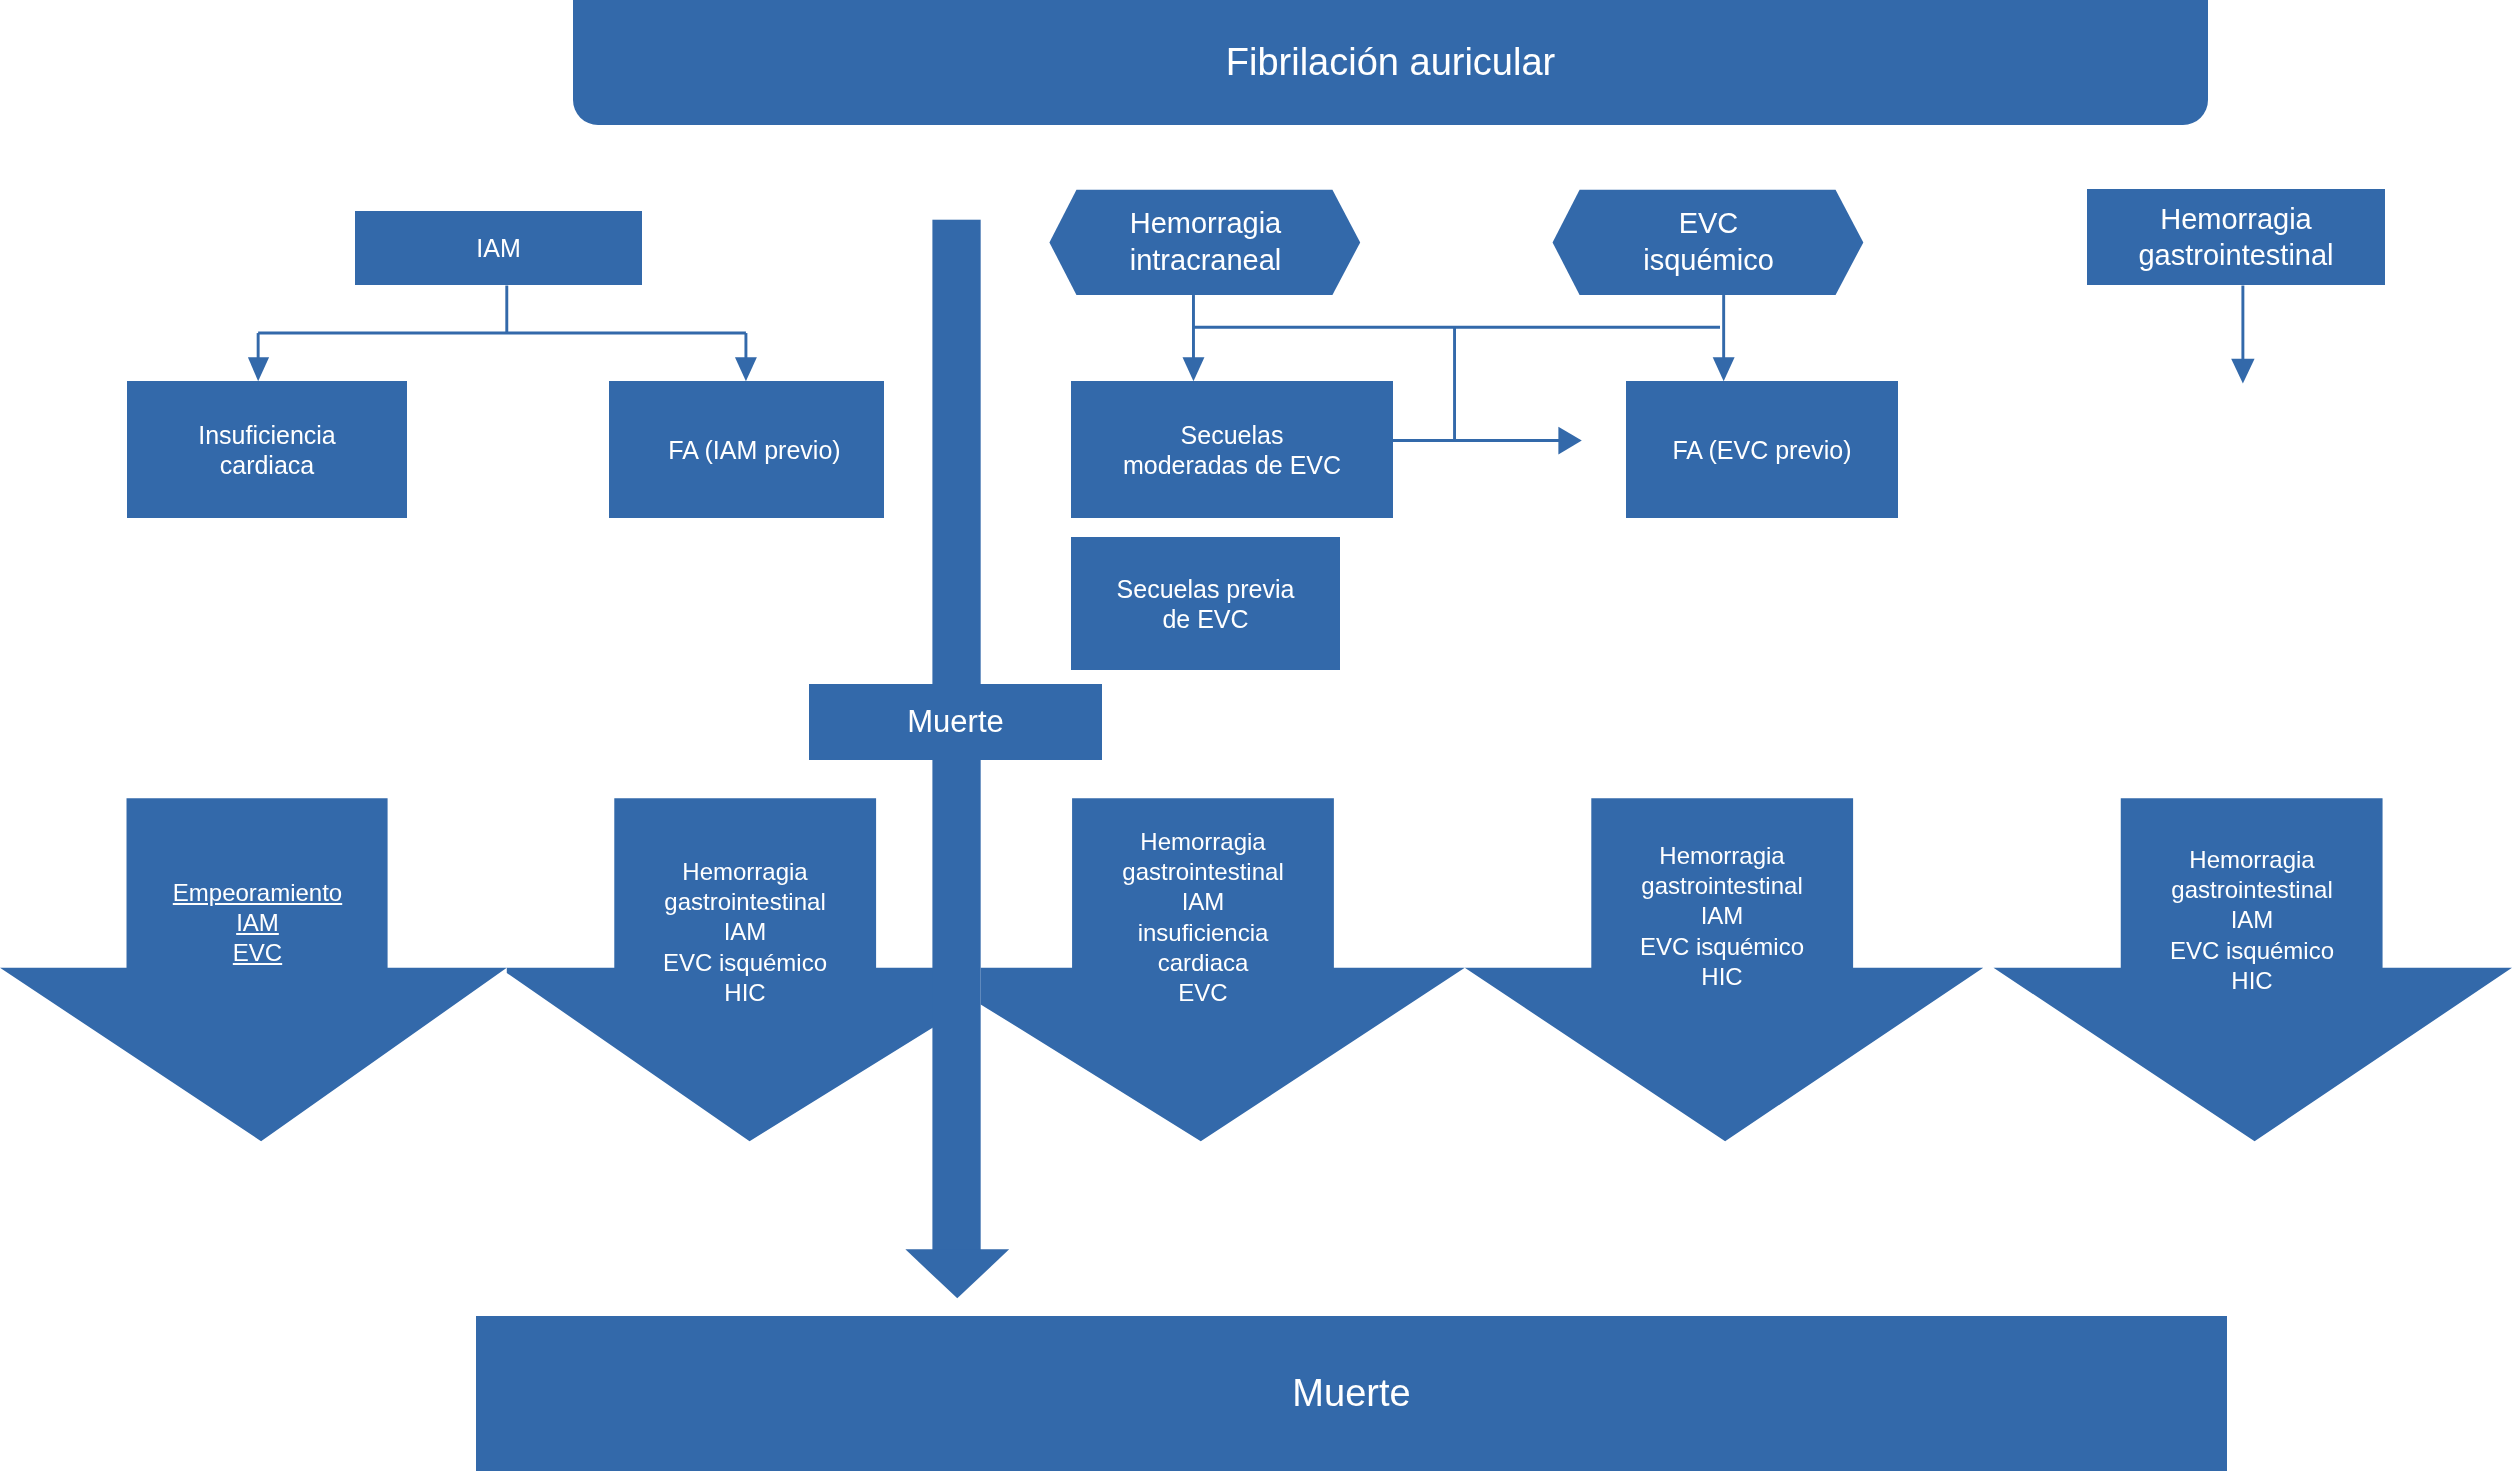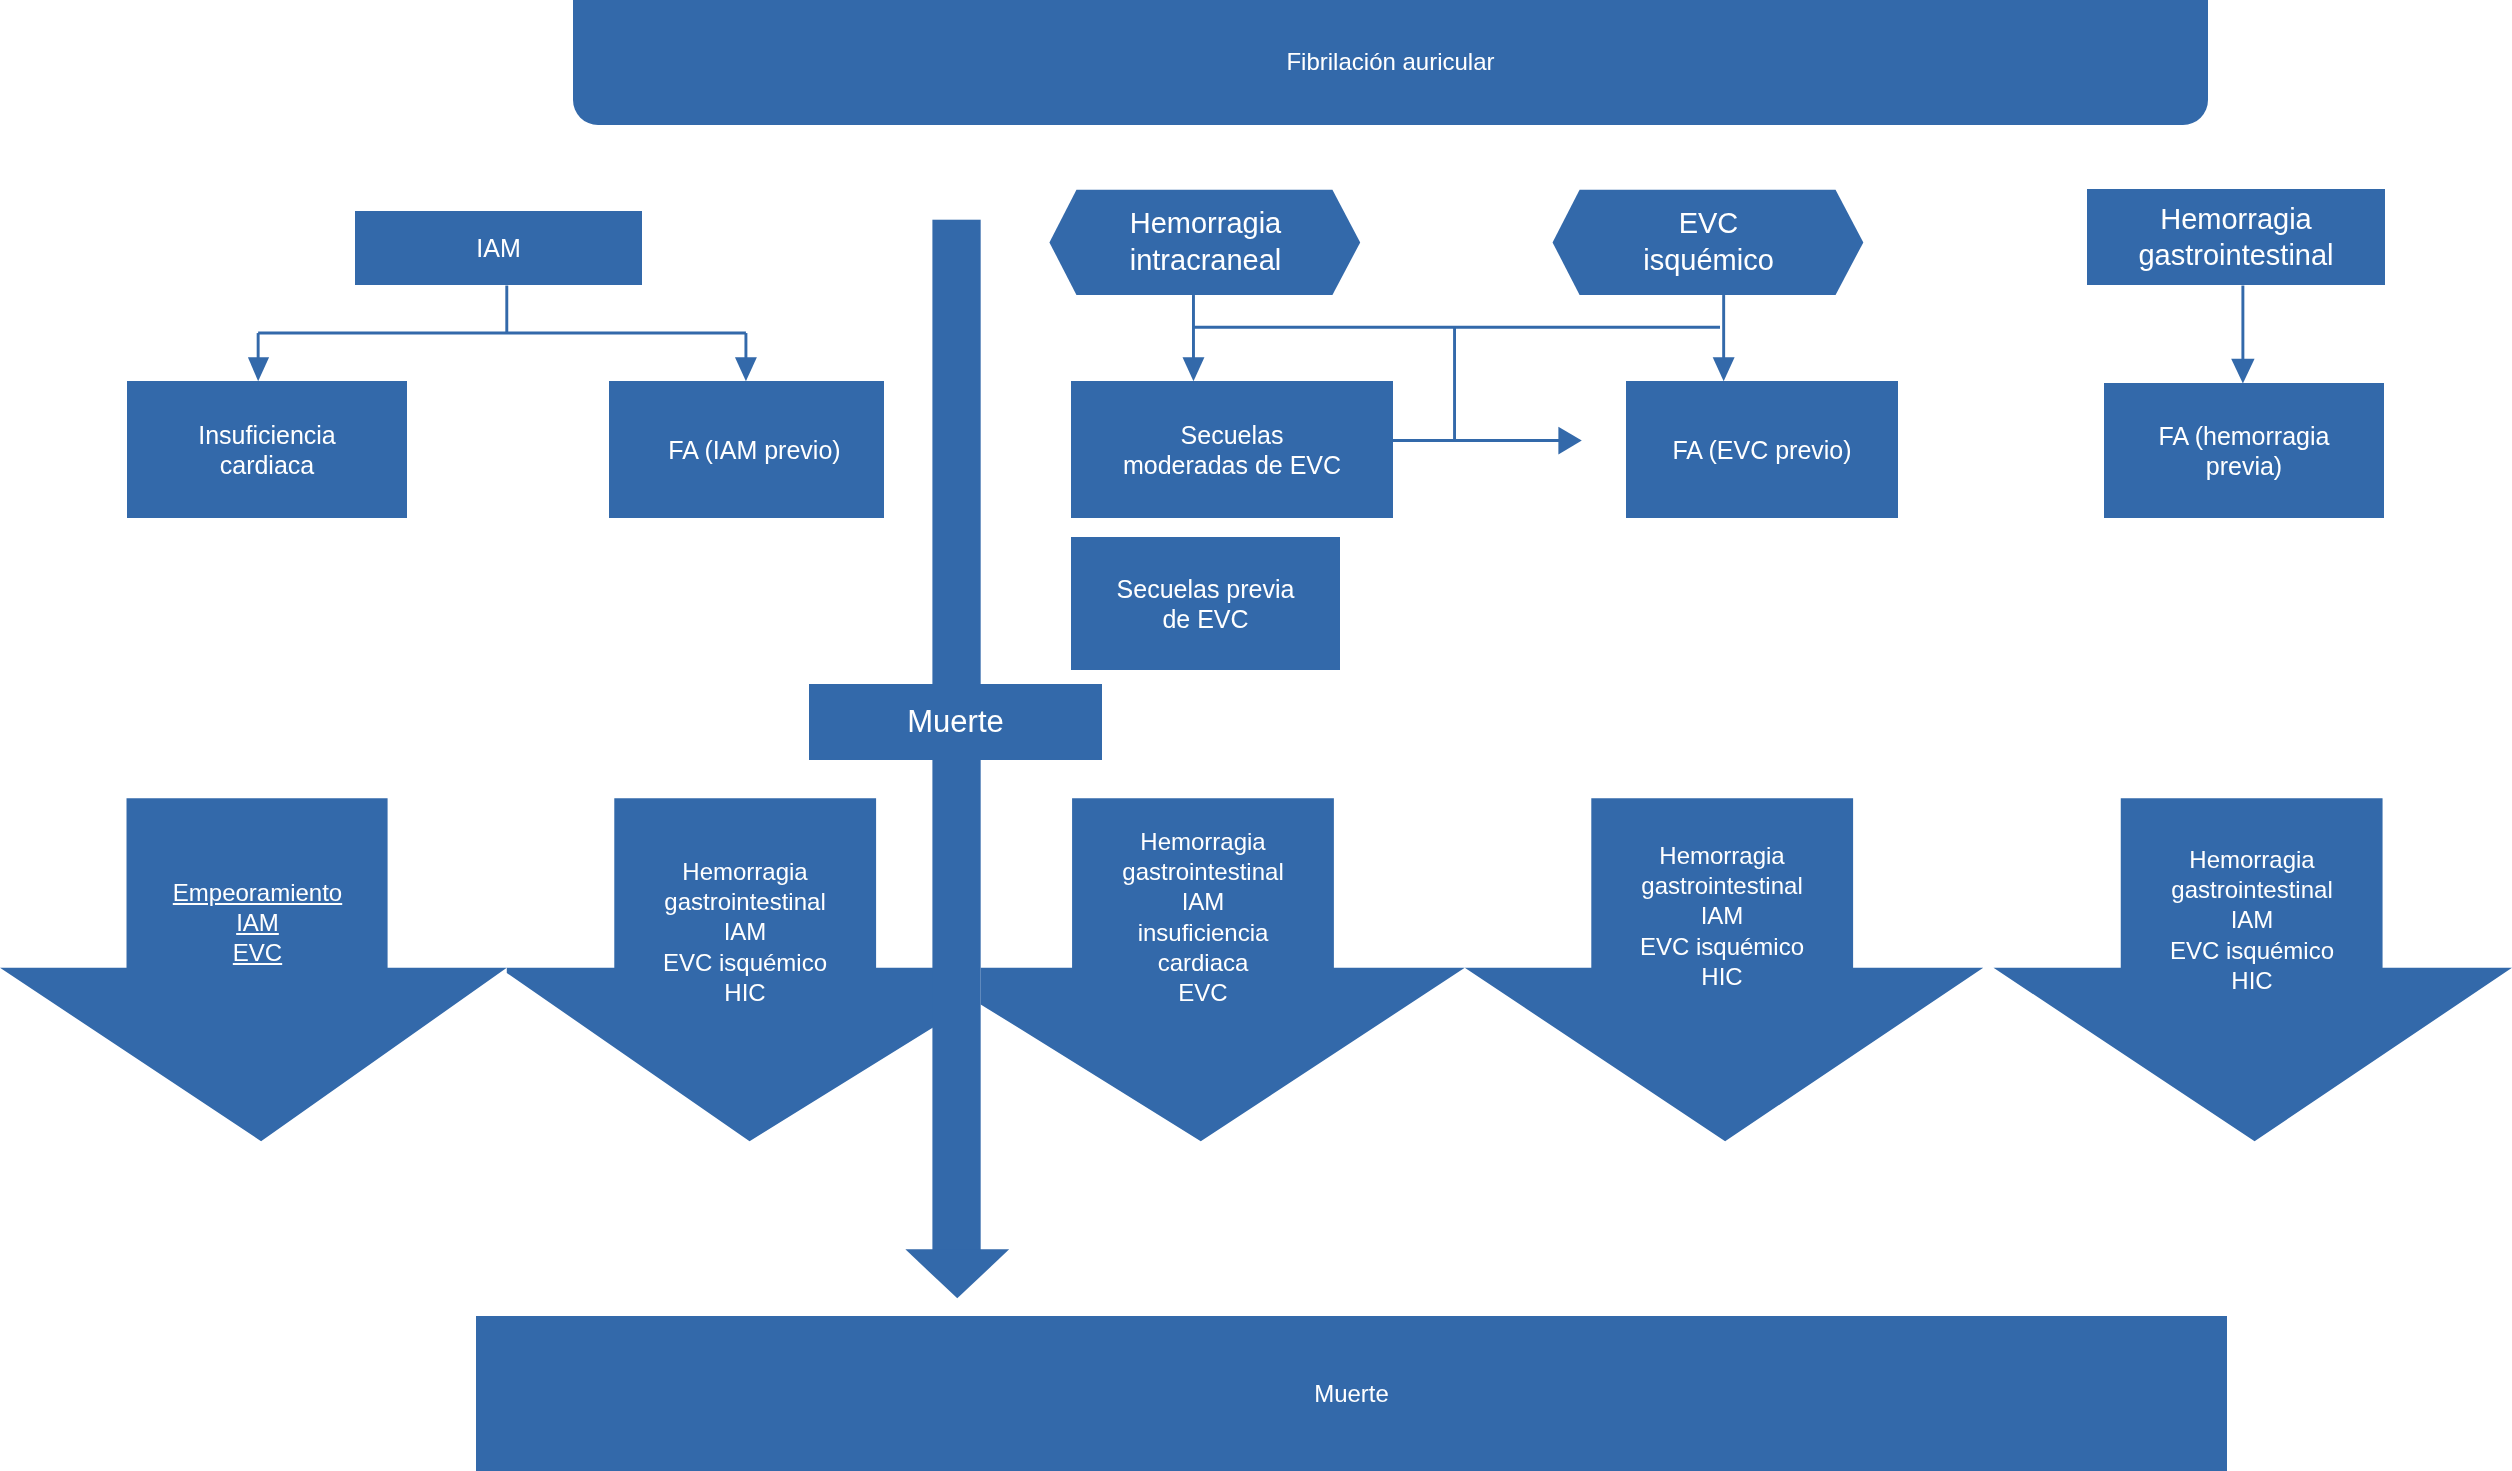--- a/index.html
+++ b/index.html
@@ -2,21 +2,21 @@
 <html style="font-size:11.7px"><head>
 <meta charset="utf-8">
 <style>
   html, body { margin:0; padding:0; background:#ffffff; }
   body { width:2512px; height:1472px; position:relative; overflow:hidden;
          font-family:"Liberation Sans", sans-serif; color:#ffffff; }
   #diagram { position:absolute; left:0; top:0; width:2512px; height:1472px; }
   .box { position:absolute; background:#3369aa; display:flex; align-items:center;
          justify-content:center; text-align:center; box-sizing:border-box; }
   .lbl { white-space:pre-line; line-height:1.2; }
-  .t-title { font-size:24px; }
+  .t-title { font-size:38px; }
   .t-l { font-size:31px; }
   .t-m { font-size:25px; }
   .hex-label { position:absolute; display:flex; align-items:center; justify-content:center;
                text-align:center; white-space:pre-line; line-height:1.25; font-size:29px; }
   .arrow-label { position:absolute; display:flex; align-items:flex-start; justify-content:center;
                  text-align:center; white-space:pre-line; line-height:1.26; font-size:24px; }
 </style>
 </head>
 <body>
 
@@ -89,24 +89,20 @@
   <div class="box" style="left:609px;top:381px;width:275px;height:137px;padding-left:16px;">
     <span class="lbl t-m">FA (IAM previo)</span>
   </div>
   <div class="box" style="left:1071px;top:381px;width:322px;height:137px;">
     <span class="lbl t-m">Secuelas
 moderadas de EVC</span>
   </div>
   <div class="box" style="left:1582px;top:381px;width:272px;height:137px;margin-left:44px;">
     <span class="lbl t-m">FA (EVC previo)</span>
   </div>
-  <div class="box" style="left:2104px;top:383px;width:280px;height:135px;">
-    <span class="lbl t-m">FA (hemorragia
-previa)</span>
-  </div>
   <div class="box" style="left:1071px;top:537px;width:269px;height:133px;">
     <span class="lbl t-m">Secuelas previa
 de EVC</span>
   </div>
 
   <div class="box" style="left:809px;top:684px;width:293px;height:76px;">
     <span class="lbl t-l">Muerte</span>
   </div>
 
   <div class="arrow-label" style="left:127px;top:878px;width:261px;height:146px;text-decoration:underline;">

